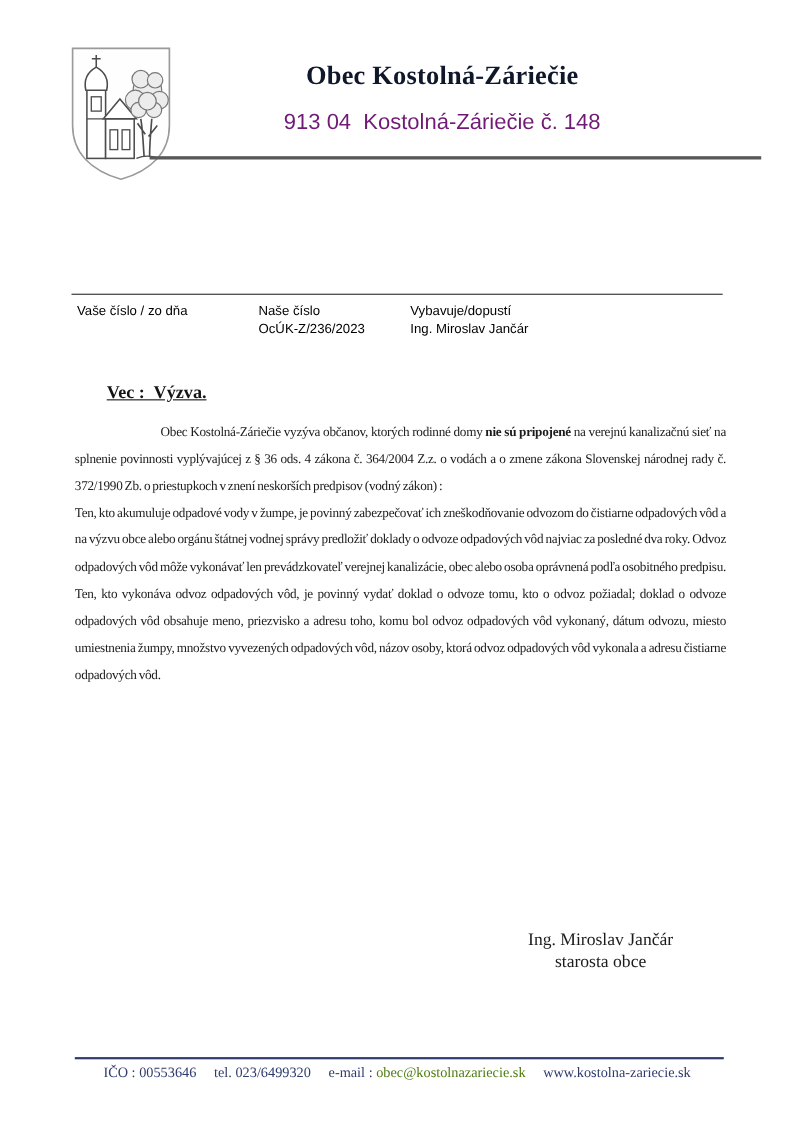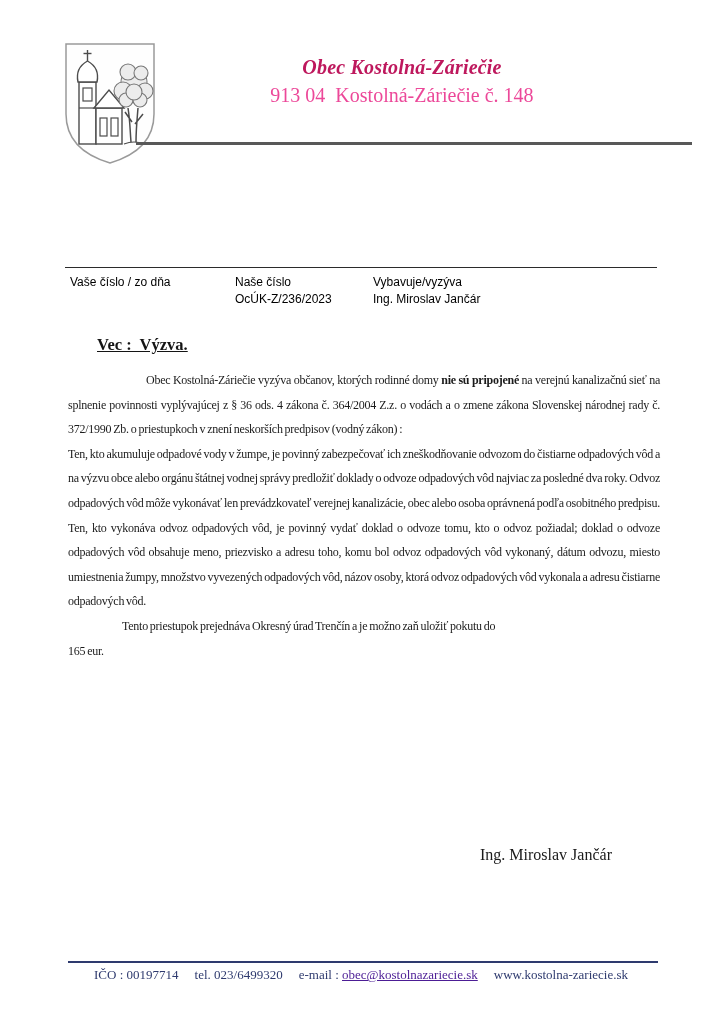--- a/index.html
+++ b/index.html
@@ -7,36 +7,36 @@
   .page {
     position:relative; width:725px; height:1024px; margin:0 auto;
     background:#ffffff; overflow:hidden;
     font-family:"Liberation Serif", serif; color:#1c1c1c;
   }
   
   .crest { position:absolute; left:64px; top:42px; width:92px; height:124px; }
   .head-text { position:absolute; left:158px; top:56px; width:488px; text-align:center; }
   .org-name {
     font-family:"Liberation Serif", serif; font-weight:bold;
-    font-size:20px; letter-spacing:0.2px; color:#be185d;font-style:italic;
+    font-size:24px; letter-spacing:0.2px; color:#0f172a;
   }
   .org-address {
-    font-family:Liberation Serif, serif; font-size:20px;
-    margin-top:5px; color:#ec4899; white-space:pre;
+    font-family:Liberation Sans, sans-serif; font-size:20px;
+    margin-top:17px; color:#701a75; white-space:pre;
   }
   .head-rule { position:absolute; left:136px; top:142px; width:556px; height:3px; background:#585858; }
   
   .ref-rule { position:absolute; left:65px; top:267px; width:592px; height:1px; background:#2b2b2b; }
   .ref-grid { position:absolute; left:68px; top:274px; width:600px; height:42px;
     font-family:"Liberation Sans", sans-serif; font-size:12px; line-height:17px; color:#000000; }
   .ref-col { position:absolute; top:0; white-space:nowrap; }
   .ref-col .val { display:block; }
   .ref-c1 { left:2px; }  .ref-c2 { left:167px; }  .ref-c3 { left:305px; }  .ref-c4 { left:481px; }
   
-  .letter-body { position:absolute; left:68px; top:335px; width:592px; }
+  .letter-body { position:absolute; left:68px; top:347px; width:592px; }
   .subject {
     margin-left:29px; font-weight:bold; font-size:16.5px;
     text-decoration:underline; white-space:pre; color:#141414;
   }
   .paragraphs { margin-top:13px; }
   .body-par {
     font-size:12px; line-height:24.6px; color:#1b1b1b;
     letter-spacing:-0.25px; word-spacing:-0.8px; white-space:pre-wrap;
   }
   .body-par.justify { text-align:justify; }
@@ -47,21 +47,21 @@
     position:absolute; left:448px; top:845px; width:196px; text-align:center;
     font-size:16px; line-height:20px; color:#1b1b1b;
   }
   
   .footer-rule { position:absolute; left:68px; top:961px; width:590px; height:2px; background:#2e3a6e; }
   .footer-row {
     position:absolute; left:68px; top:967px; width:590px;
     display:flex; justify-content:space-between; padding:0 30px 0 26px;
     font-family:"Liberation Serif", serif; font-size:13px; color:#2e3a6e; white-space:nowrap;
   }
-  .footer-row a { color:#4c1d95; text-decoration:underline; cursor:pointer; }
+  .footer-row a { color:#4d7c0f; cursor:pointer; }
   .crest svg { width:100%; height:100%; }
 </style>
 </head>
 <body>
 
 <div class="page">
 
   <div class="crest">
     <svg viewBox="0 0 92 124" xmlns="http://www.w3.org/2000/svg">
 
@@ -105,40 +105,39 @@
   <div class="ref-grid">
     <div class="ref-col ref-c1">
       <span class="lbl">Vaše číslo / zo dňa</span>
       <span class="val"></span>
     </div>
     <div class="ref-col ref-c2">
       <span class="lbl">Naše číslo</span>
       <span class="val">OcÚK-Z/236/2023</span>
     </div>
     <div class="ref-col ref-c3">
-      <span class="lbl">Vybavuje/vyzýva</span>
+      <span class="lbl">Vybavuje/dopustí</span>
       <span class="val">Ing. Miroslav Jančár</span>
     </div>
   </div>
 
   <div class="letter-body">
     <div class="subject">Vec :  Výzva.</div>
     <div class="paragraphs">
         <p class="body-par justify indent-lg"><span>Obec Kostolná-Záriečie vyzýva občanov, ktorých rodinné domy </span><b>nie sú pripojené</b><span> na verejnú kanalizačnú sieť na splnenie povinnosti vyplývajúcej z § 36 ods. 4 zákona č. 364/2004 Z.z. o vodách a o zmene zákona Slovenskej národnej rady č. 372/1990 Zb. o priestupkoch v znení neskorších predpisov (vodný zákon) :</span></p>
         <p class="body-par justify"><span>Ten, kto akumuluje odpadové vody v žumpe, je povinný zabezpečovať ich zneškodňovanie odvozom do čistiarne odpadových vôd a na výzvu obce alebo orgánu štátnej vodnej správy predložiť doklady o odvoze odpadových vôd najviac za posledné dva roky. Odvoz odpadových vôd môže vykonávať len prevádzkovateľ verejnej kanalizácie, obec alebo osoba oprávnená podľa osobitného predpisu. Ten, kto vykonáva odvoz odpadových vôd, je povinný vydať doklad o odvoze tomu, kto o odvoz požiadal; doklad o odvoze odpadových vôd obsahuje meno, priezvisko a adresu toho, komu bol odvoz odpadových vôd vykonaný, dátum odvozu, miesto umiestnenia žumpy, množstvo vyvezených odpadových vôd, názov osoby, ktorá odvoz odpadových vôd vykonala a adresu čistiarne odpadových vôd.</span></p>
-        <p class="body-par leftalign indent-sm"><span>Tento priestupok prejednáva Okresný úrad Trenčín a je možno zaň uložiť pokutu do
-165 eur.</span></p>
       </div>
   </div>
 
   <div class="signature">
     <div>Ing. Miroslav Jančár</div>
+    <div>starosta obce</div>
   </div>
 
   <div class="footer-rule"></div>
   <div class="footer-row">
-    <span>IČO : 00197714</span>
+    <span>IČO : 00553646</span>
     <span>tel. 023/6499320</span>
     <span><span>e-mail : </span><a>obec@kostolnazariecie.sk</a></span>
     <span>www.kostolna-zariecie.sk</span>
   </div>
 
 </div>
 
 </body></html>

